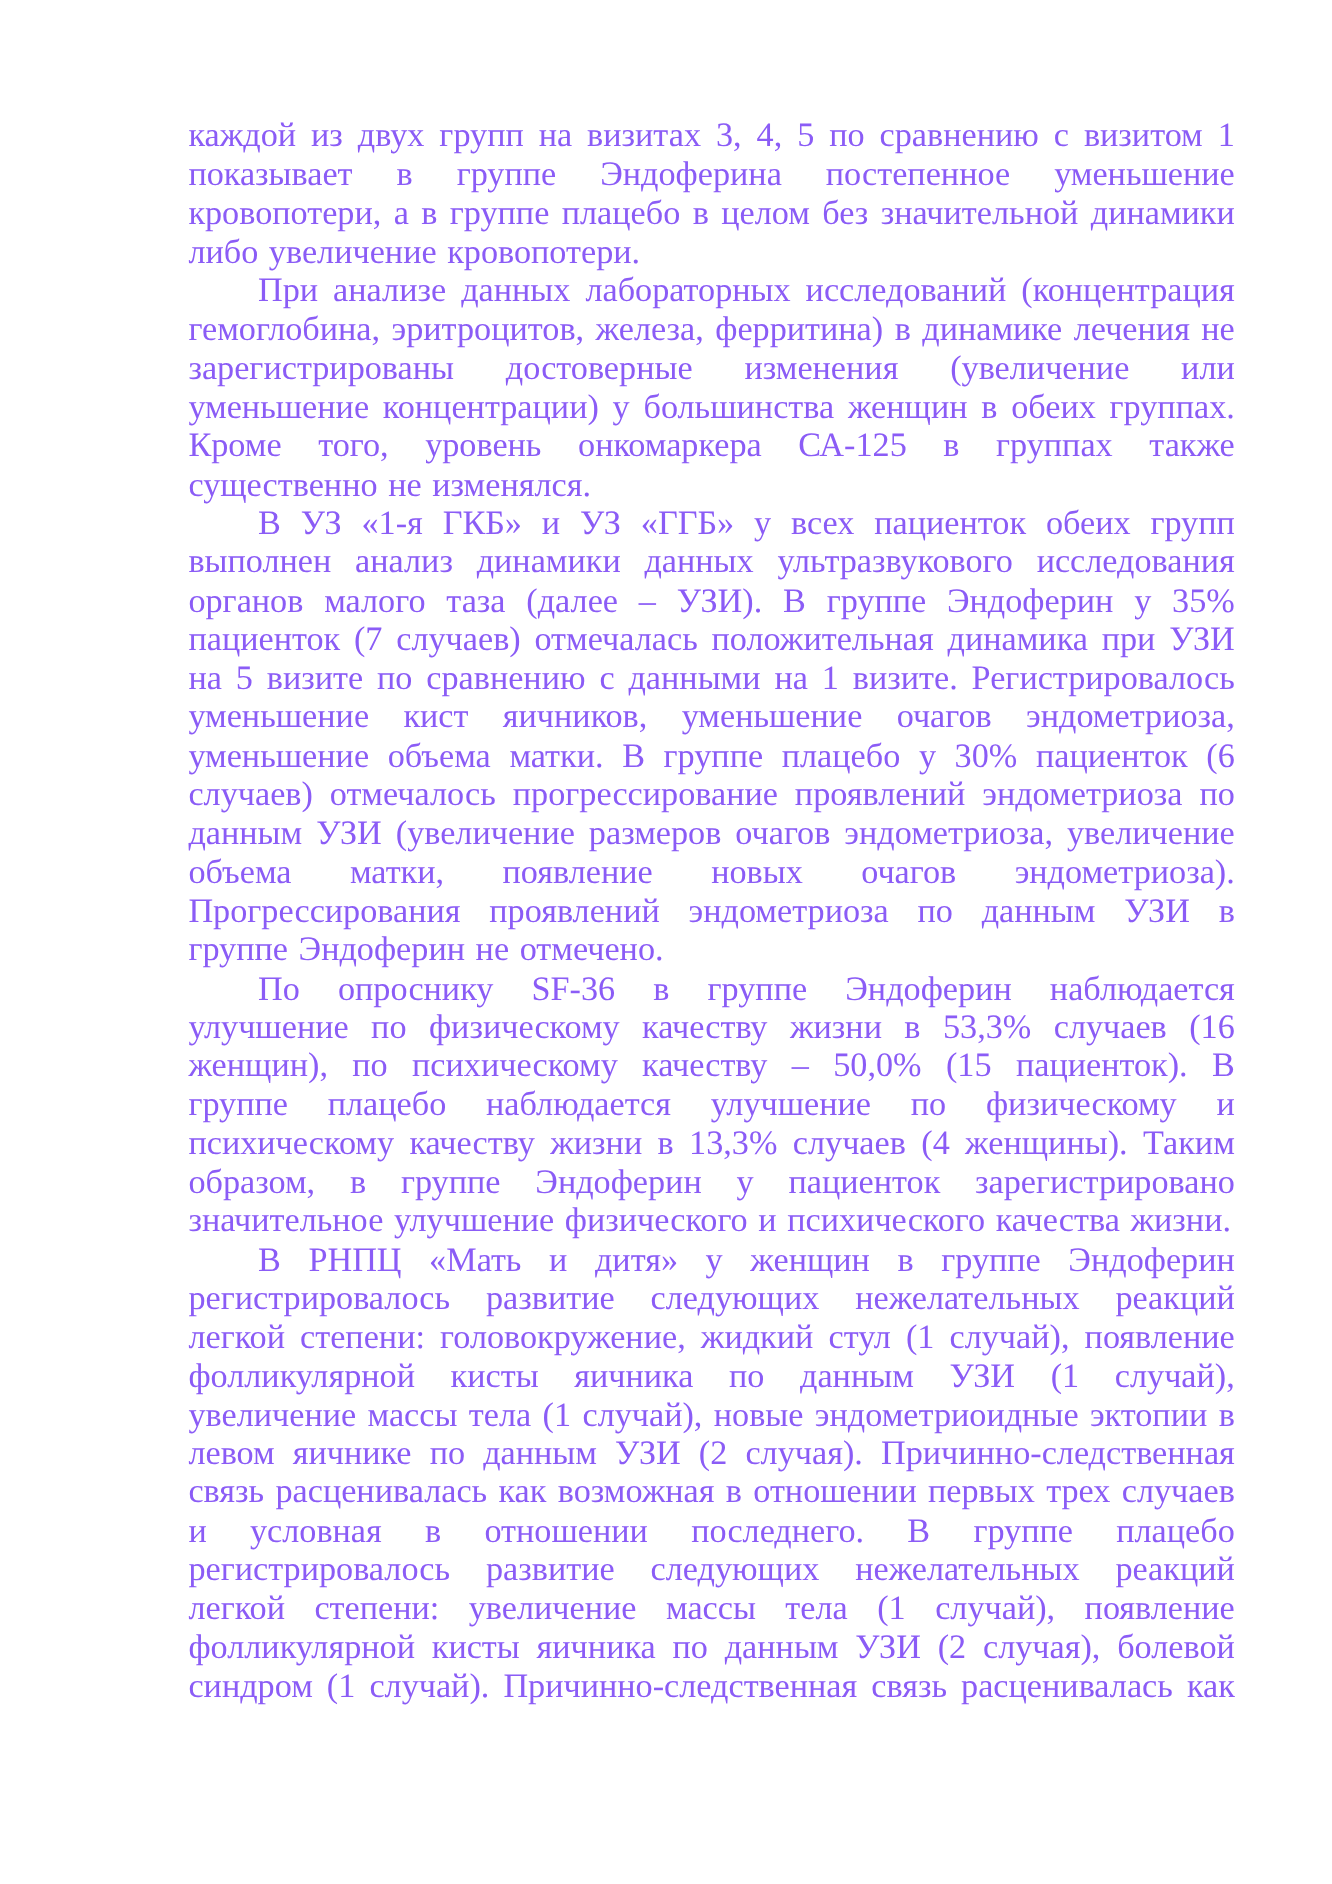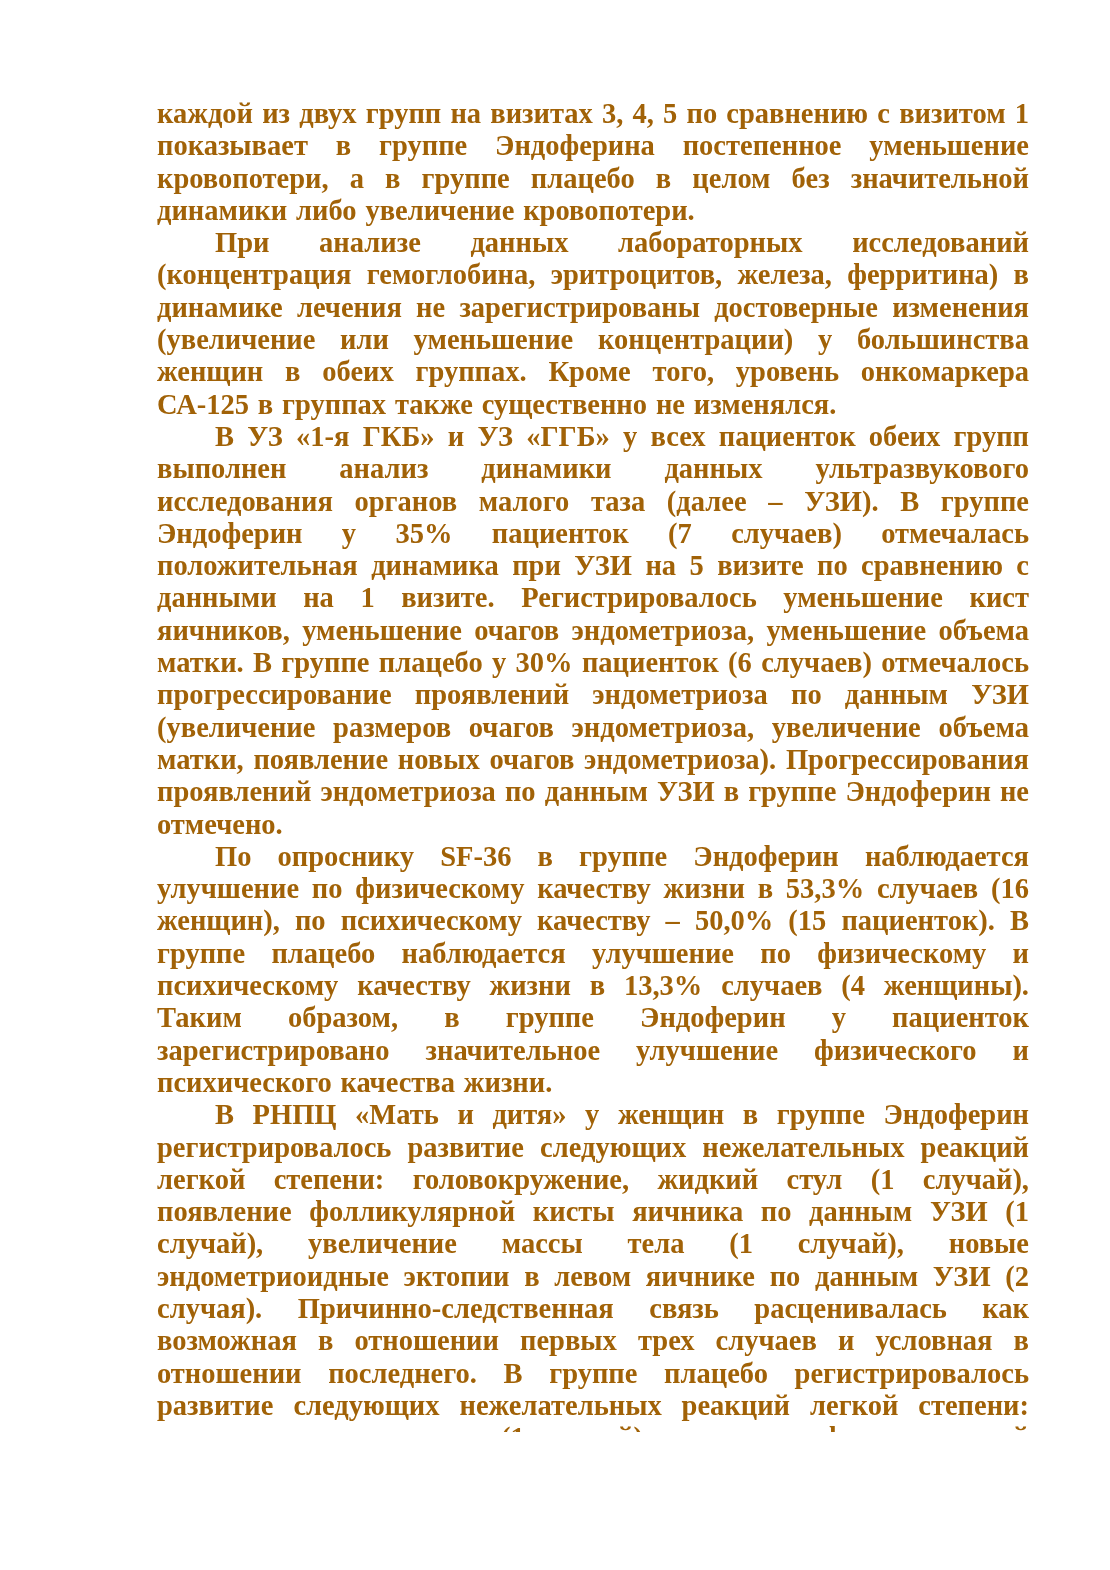--- a/index.html
+++ b/index.html
@@ -7,22 +7,21 @@
     padding: 0;
     background: #ffffff;
   }
   .page {
     position: relative;
     width: 1110px;
     height: 1432px;
     background: #ffffff;
     overflow: hidden;
     font-family: "Liberation Serif", "DejaVu Serif", serif;
-    color: #a16207;
-    font-weight: bold;
+    color: #8b5cf6;
   }
   .text-block {
     position: absolute;
     left: 157px;
     top: 98px;
     width: 872px;
     font-size: 28.5px;
     line-height: 32.3px;
     text-align: justify;
     text-justify: inter-word;

